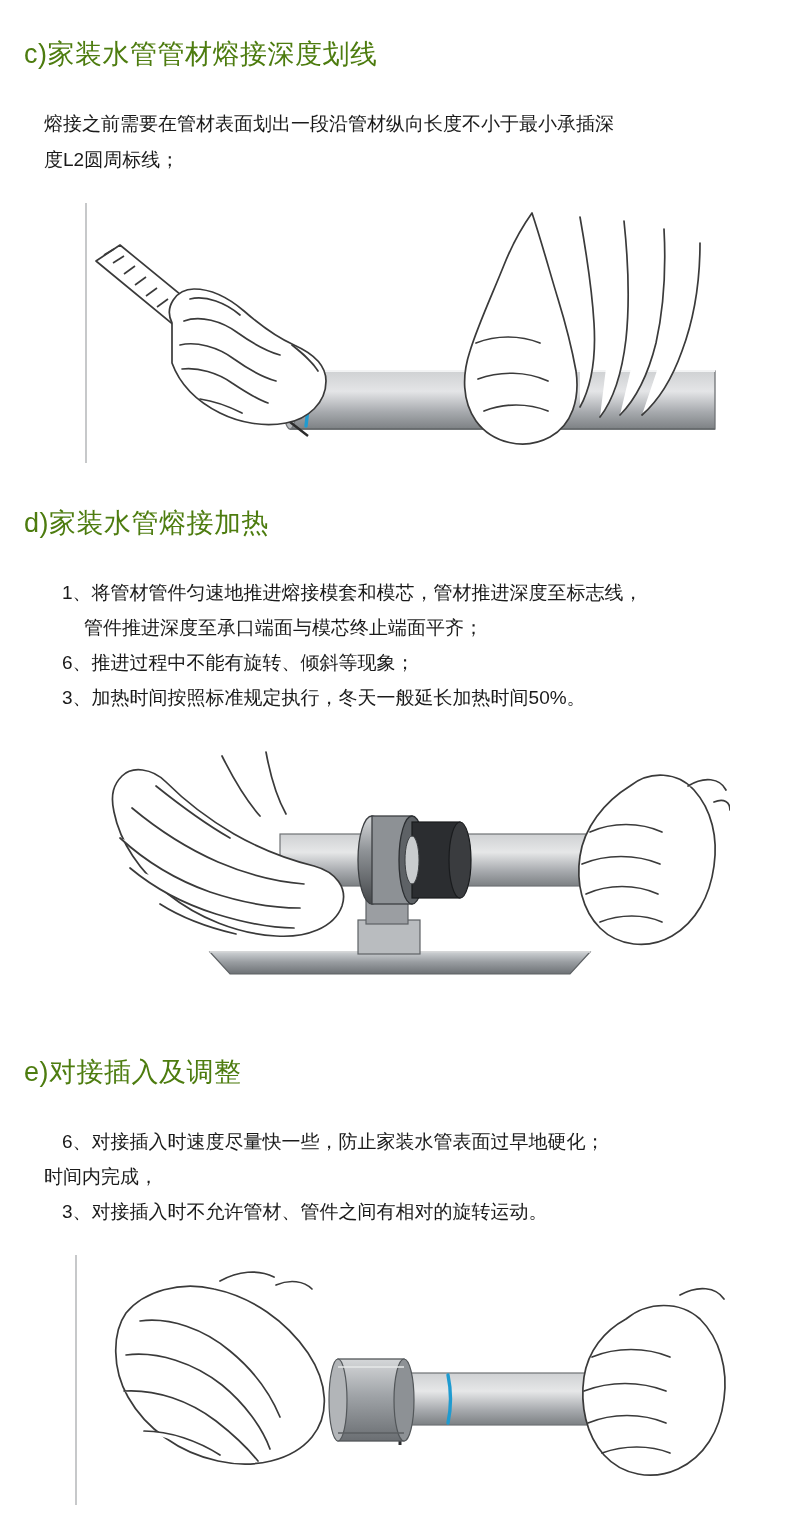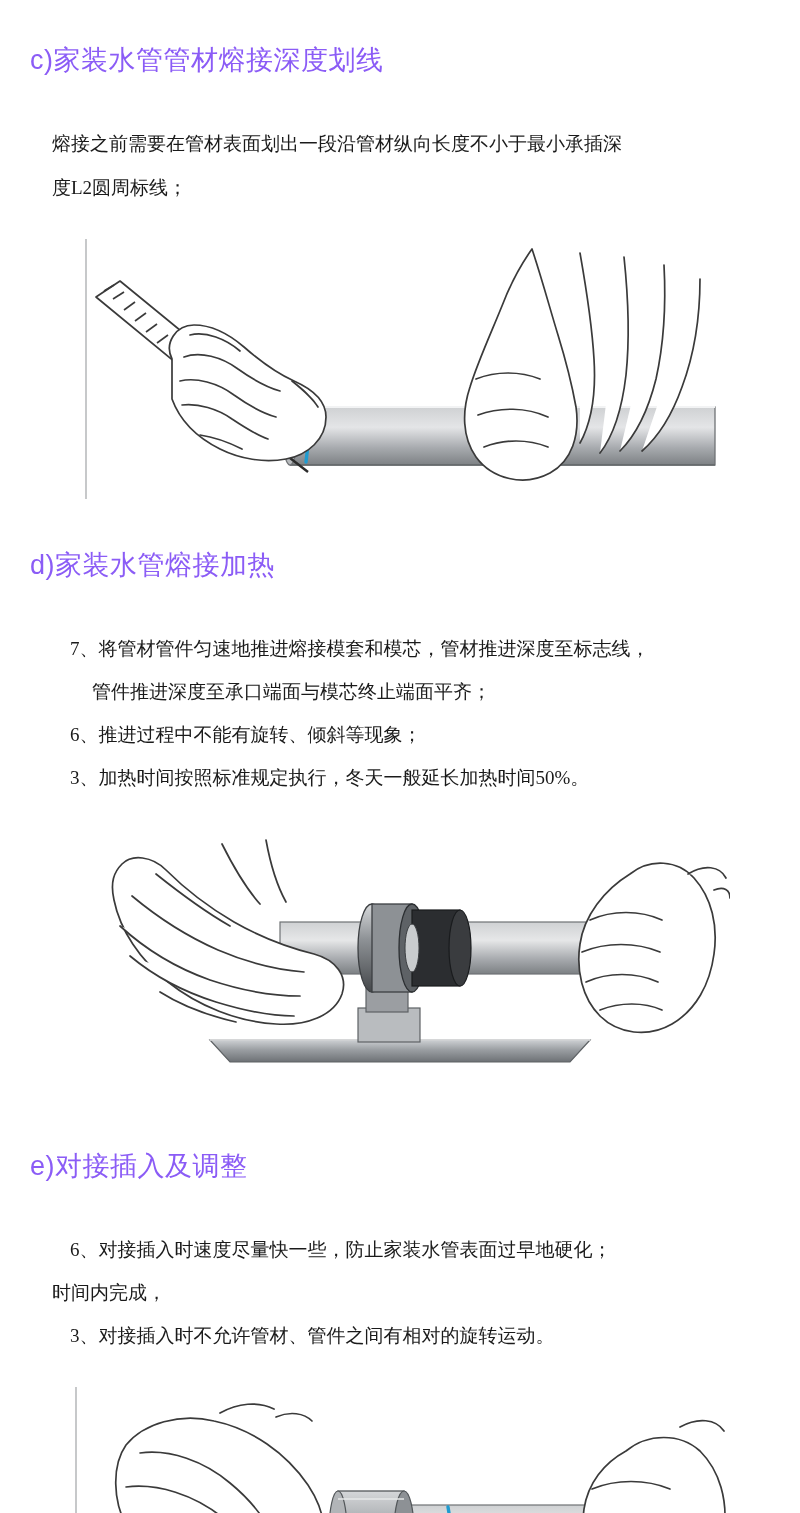--- a/index.html
+++ b/index.html
@@ -17,35 +17,34 @@
   .page {
     width: 800px;
     position: relative;
     padding: 0;
     box-sizing: border-box;
   }
   .section-title {
     font-size: 27px;
     line-height: 1.2;
     font-weight: 400;
-    color: #8b5cf6;
-    margin: 16px;
+    color: #4d7c0f;
+    margin: 10px;
     padding: 0 0 0 14px;
     letter-spacing: 0.5px;
   }
   .para-block {
     padding: 0 30px 0 44px;
   }
   .para {
     font-size: 19px;
     line-height: 1.85;
     color: #1a1a1a;
-    margin: 8px;
+    margin: 0;
     text-indent: 0;
-    font-family: Liberation Serif, serif;
   }
   .para.noindent {
     padding-left: 0;
     text-indent: 0;
   }
   .fig {
     position: relative;
     margin: 0 auto;
     display: block;
   }
@@ -132,21 +131,21 @@
     </svg>
   </div>
 
   <div class="spacer-lg"></div>
 
   <h2 class="section-title">d)家装水管熔接加热</h2>
 
   <div class="spacer-md"></div>
 
   <div class="para-block">
-    <p class="para noindent" style="padding-left:18px">7、将管材管件匀速地推进熔接模套和模芯，管材推进深度至标志线，</p>
+    <p class="para noindent" style="padding-left:18px">1、将管材管件匀速地推进熔接模套和模芯，管材推进深度至标志线，</p>
     <p class="para noindent" style="padding-left:40px">管件推进深度至承口端面与模芯终止端面平齐；</p>
     <p class="para noindent" style="padding-left:18px">6、推进过程中不能有旋转、倾斜等现象；</p>
     <p class="para noindent" style="padding-left:18px">3、加热时间按照标准规定执行，冬天一般延长加热时间50%。</p>
   </div>
 
   <div class="spacer-md"></div>
 
   <div class="fig" style="width:660px;height:270px;">
     <svg viewBox="0 0 660 270" width="660" height="270" aria-hidden="true">
       <defs>

